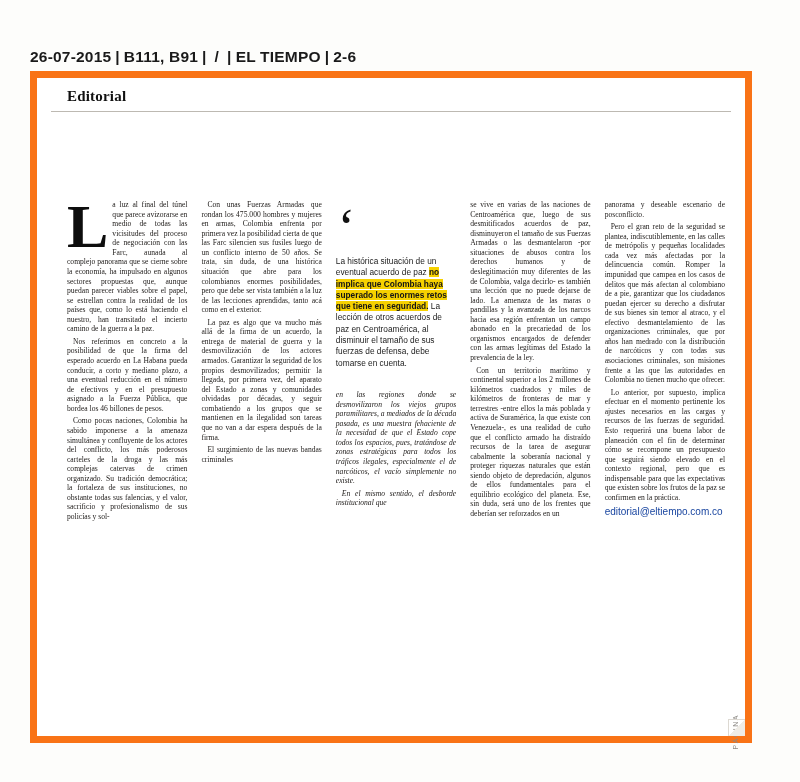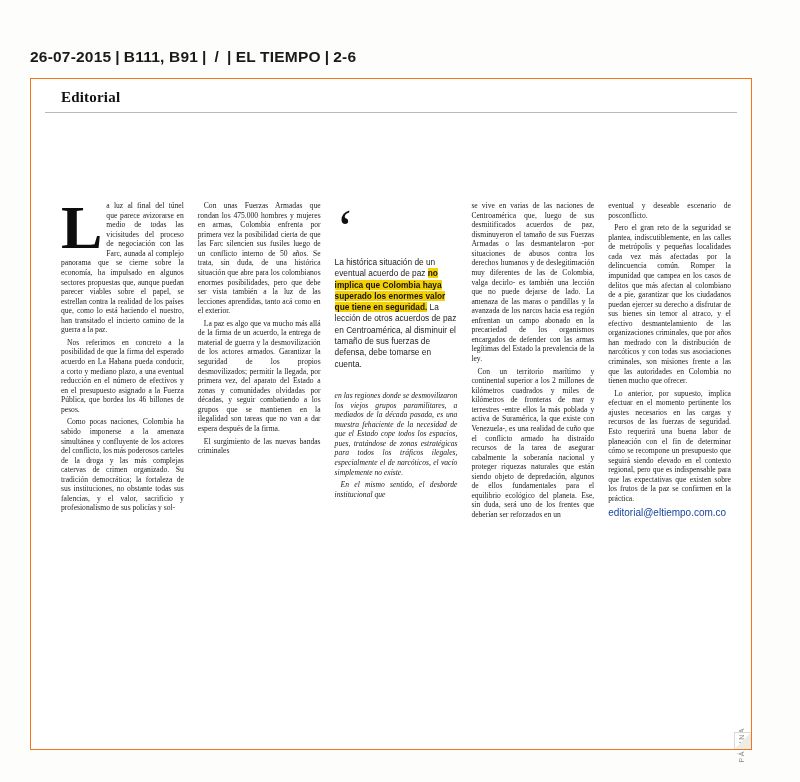--- a/index.html
+++ b/index.html
@@ -33,24 +33,24 @@
     letter-spacing: 0.2px;
     color: #1a1a1a;
     white-space: nowrap;
   }
   .slug .sep { padding: 0 4px; font-weight: bold; }
 
   
   .article {
     position: absolute;
     left: 30px;
-    top: 78px;
+    top: 71px;
     width: 722px;
     height: 672px;
-    border: 1px solid #f97316;
+    border: 7px solid #f97316;
     box-sizing: border-box;
     background: #ffffff;
   }
   .inner {
     position: absolute;
     left: 14px;
     top: 10px;
     right: 14px;
     bottom: 8px;
   }
@@ -195,35 +195,35 @@
 
         <div class="col">
           <p>Con unas Fuerzas Armadas que rondan los 475.000 hombres y mujeres en armas, Colombia enfrenta por primera vez la posibilidad cierta de que las Farc silencien sus fusiles luego de un conflicto interno de 50 años. Se trata, sin duda, de una histórica situación que abre para los colombianos enormes posibilidades, pero que debe ser vista también a la luz de las lecciones aprendidas, tanto acá como en el exterior.</p>
           <p>La paz es algo que va mucho más allá de la firma de un acuerdo, la entrega de material de guerra y la desmovilización de los actores armados. Garantizar la seguridad de los propios desmovilizados; permitir la llegada, por primera vez, del aparato del Estado a zonas y comunidades olvidadas por décadas, y seguir combatiendo a los grupos que se mantienen en la ilegalidad son tareas que no van a dar espera después de la firma.</p>
           <p>El surgimiento de las nuevas bandas criminales</p>
         </div>
 
         <div class="col">
           <div class="col3-top">
             <div class="quotemark">‘</div>
-            <div class="pullquote"><span>La histórica situación de un eventual acuerdo de paz </span><span class="hl">no implica que Colombia haya superado los enormes valor que tiene en seguridad.</span><span> La lección de otros acuerdos de paz en Centroamérica, al disminuir el tamaño de sus fuerzas de defensa, debe tomarse en cuenta.</span></div>
+            <div class="pullquote"><span>La histórica situación de un eventual acuerdo de paz </span><span class="hl">no implica que Colombia haya superado los enormes retos que tiene en seguridad.</span><span> La lección de otros acuerdos de paz en Centroamérica, al disminuir el tamaño de sus fuerzas de defensa, debe tomarse en cuenta.</span></div>
           </div>
           <div class="col3-body">
             <p class="first">en las regiones donde se desmovilizaron los viejos grupos paramilitares, a mediados de la década pasada, es una muestra fehaciente de la necesidad de que el Estado cope todos los espacios, pues, tratándose de zonas estratégicas para todos los tráficos ilegales, especialmente el de narcóticos, el vacío simplemente no existe.</p>
             <p>En el mismo sentido, el desborde institucional que</p>
           </div>
         </div>
 
         <div class="col">
           <p class="first">se vive en varias de las naciones de Centroamérica que, luego de sus desmitificados acuerdos de paz, disminuyeron el tamaño de sus Fuerzas Armadas o las desmantelaron -por situaciones de abusos contra los derechos humanos y de deslegitimación muy diferentes de las de Colombia, valga decirlo- es también una lección que no puede dejarse de lado. La amenaza de las maras o pandillas y la avanzada de los narcos hacia esa región enfrentan un campo abonado en la precariedad de los organismos encargados de defender con las armas legítimas del Estado la prevalencia de la ley.</p>
           <p>Con un territorio marítimo y continental superior a los 2 millones de kilómetros cuadrados y miles de kilómetros de fronteras de mar y terrestres -entre ellos la más poblada y activa de Suramérica, la que existe con Venezuela-, es una realidad de cuño que el conflicto armado ha distraído recursos de la tarea de asegurar cabalmente la soberanía nacional y proteger riquezas naturales que están siendo objeto de depredación, algunos de ellos fundamentales para el equilibrio ecológico del planeta. Ese, sin duda, será uno de los frentes que deberían ser reforzados en un</p>
         </div>
 
         <div class="col">
-          <p class="first">eventual y deseable escenario de posconflicto.</p>
+          <p class="first">panorama y deseable escenario de posconflicto.</p>
           <p>Pero el gran reto de la seguridad se plantea, indiscutiblemente, en las calles de metrópolis y pequeñas localidades cada vez más afectadas por la delincuencia común. Romper la impunidad que campea en los casos de delitos que más afectan al colombiano de a pie, garantizar que los ciudadanos puedan ejercer su derecho a disfrutar de sus bienes sin temor al atraco, y el efectivo desmantelamiento de las organizaciones criminales, que por años han medrado con la distribución de narcóticos y con todas sus asociaciones criminales, son misiones frente a las que las autoridades en Colombia no tienen mucho que ofrecer.</p>
           <p>Lo anterior, por supuesto, implica efectuar en el momento pertinente los ajustes necesarios en las cargas y recursos de las fuerzas de seguridad. Esto requerirá una buena labor de planeación con el fin de determinar cómo se recompone un presupuesto que seguirá siendo elevado en el contexto regional, pero que es indispensable para que las expectativas que existen sobre los frutos de la paz se confirmen en la práctica.</p>
           <div class="email">editorial@eltiempo.com.co</div>
         </div>
 
       </div>
     </div>
 
     <div class="credit">PÁGINA</div>
     <div class="corner-fold"></div>

